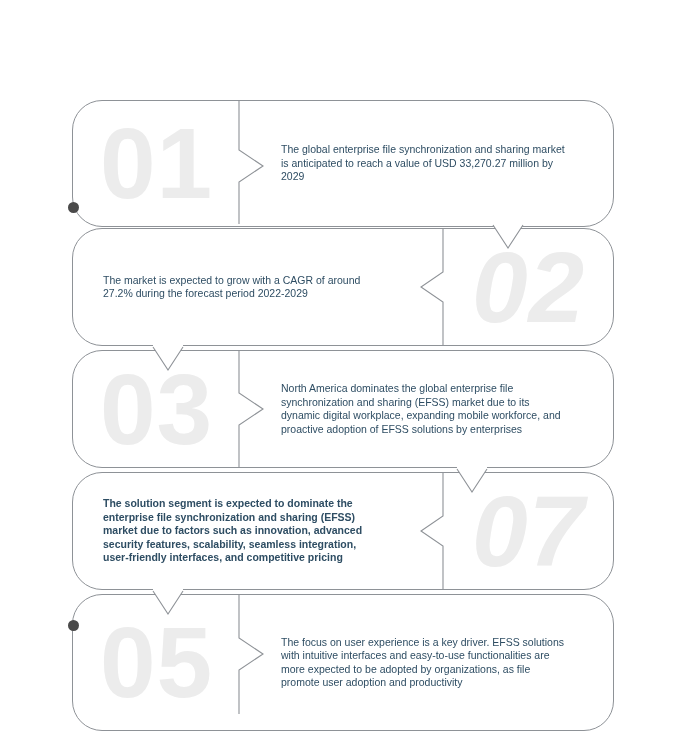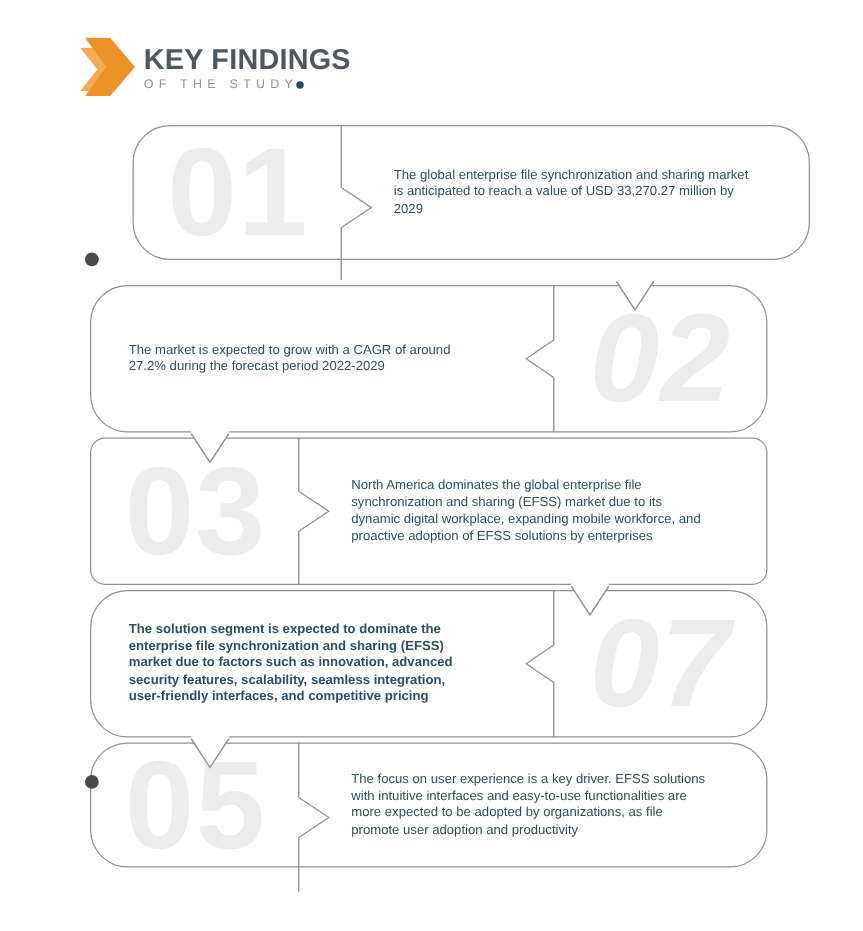--- a/index.html
+++ b/index.html
@@ -56,67 +56,54 @@
   .tail-stroke { fill:none; stroke:var(--outline-color); stroke-width:1.1; }
 
   
   .path-dot { position:absolute; width:11px; height:11px; border-radius:50%; background:var(--marker-dot-color); z-index:3; }
 </style>
 </head>
 <body>
 
 <div class="canvas">
 
-  <div class="logo">
-    <div class="chev-wrap">
-      <div class="chev light"></div>
-      <div class="chev main"></div>
-    </div>
-    <div class="logo-text">
-      <div class="logo-title">KEY FINDINGS</div>
-      <div class="logo-sub-row">
-        <span class="logo-sub">OF THE STUDY</span>
-        <span class="sub-dot"></span>
-      </div>
-    </div>
-  </div>
 
-  <div class="bubble" style="top:100px; height:108px;margin-left:34px;">
+  <div class="bubble" style="top:100px; height:127px;">
     <svg class="deco" width="542" height="124" viewBox="0 0 542 124">
       <path class="divider-path" d="M167,0 L167,50 L191,66 L167,82 L167,124"></path>
     </svg>
     <div class="num zone-left">01</div>
     <div class="txt side-right">The global enterprise file synchronization and sharing market is anticipated to reach a value of USD 33,270.27 million by 2029</div>
   </div>
 
   <div class="bubble" style="top:228px; height:118px;">
     <svg class="deco" width="542" height="118" viewBox="0 0 542 118">
       <path class="divider-path" d="M371,0 L371,44 L349,59 L371,74 L371,118"></path>
     </svg>
     <div class="num zone-right">02</div>
     <div class="txt side-left align-center">The market is expected to grow with a CAGR of around 27.2% during the forecast period 2022-2029</div>
   </div>
 
-  <div class="bubble" style="top:350px; height:118px;border-radius:12px;">
+  <div class="bubble" style="top:350px; height:118px;">
     <svg class="deco" width="542" height="118" viewBox="0 0 542 118">
       <path class="divider-path" d="M167,0 L167,43 L191,59 L167,75 L167,118"></path>
     </svg>
     <div class="num zone-left">03</div>
     <div class="txt side-right">North America dominates the global enterprise file synchronization and sharing (EFSS) market due to its dynamic digital workplace, expanding mobile workforce, and proactive adoption of EFSS solutions by enterprises</div>
   </div>
 
   <div class="bubble" style="top:472px; height:118px;">
     <svg class="deco" width="542" height="118" viewBox="0 0 542 118">
       <path class="divider-path" d="M371,0 L371,44 L349,59 L371,74 L371,118"></path>
     </svg>
     <div class="num zone-right">07</div>
     <div class="txt side-left align-right">The solution segment is expected to dominate the enterprise file synchronization and sharing (EFSS) market due to factors such as innovation, advanced security features, scalability, seamless integration, user-friendly interfaces, and competitive pricing</div>
   </div>
 
-  <div class="bubble" style="top:594px; height:100px;">
+  <div class="bubble" style="top:594px; height:137px;">
     <svg class="deco" width="542" height="120" viewBox="0 0 542 120">
       <path class="divider-path" d="M167,0 L167,44 L191,60 L167,76 L167,120"></path>
     </svg>
     <div class="num zone-left">05</div>
     <div class="txt side-right">The focus on user experience is a key driver. EFSS solutions with intuitive interfaces and easy-to-use functionalities are more expected to be adopted by organizations, as file promote user adoption and productivity</div>
   </div>
 
   <svg class="tail" style="left:491px; top:222px;" width="34" height="28" viewBox="0 0 34 28">
     <path class="tail-fill" d="M2,0 L2,3 L17,26 L32,3 L32,0 Z"></path>
     <path class="tail-stroke" d="M2,3 L17,26 L32,3"></path>

